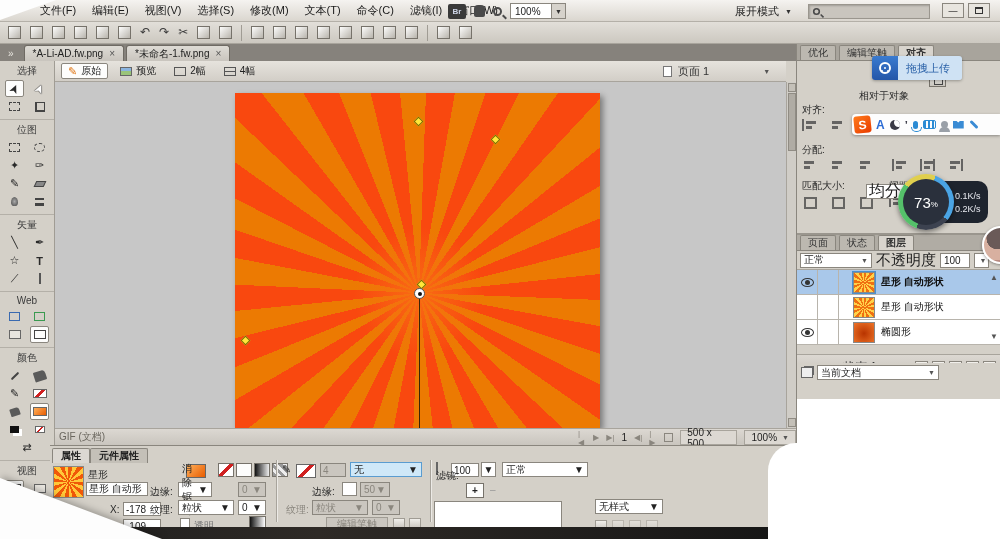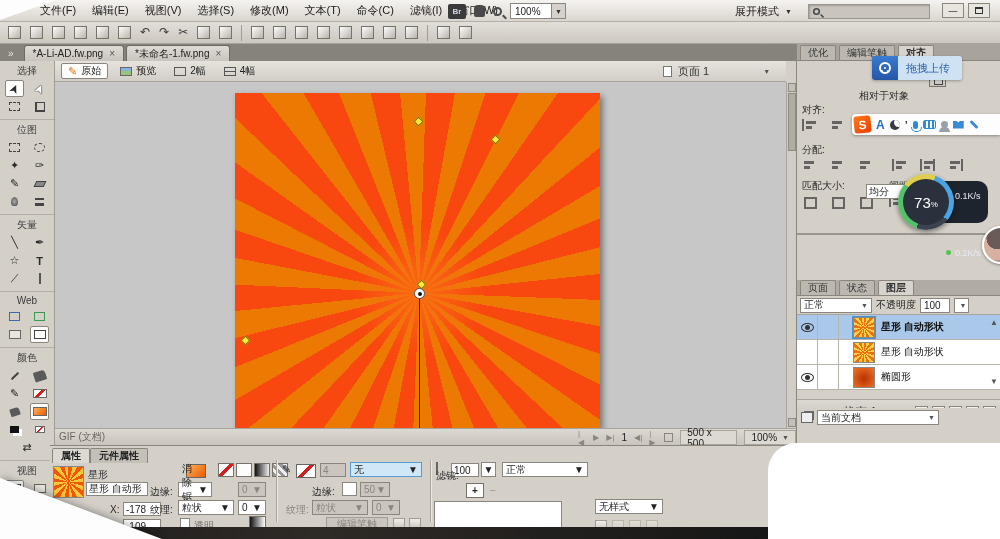--- a/index.html
+++ b/index.html
@@ -112,21 +112,21 @@
   .ai::after { content:""; position:absolute; left:2px; bottom:2px; width:6px; height:3px; background:#4a4a4a; }
   .ai.vl { border-left:2px solid #4a4a4a; }
   .ai.vr { border-right:2px solid #4a4a4a; }
   .ai.sq::before { width:9px; height:8px; background:transparent; border:2px solid #4a4a4a; }
   .ai.sq::after { display:none; }
   .rel-btn { position:absolute; width:17px; height:15px; border:1px solid #76726a; background:linear-gradient(#fdfdfc,#c8c4bc); }
   .rel-btn::after { content:""; position:absolute; left:4px; top:3px; width:7px; height:7px; border:1px solid #444; }
 
   
   .layers { position:relative; height:128px; border-bottom:2px solid #9a968e; }
-  .ltabrow { display:flex; align-items:flex-end; height:16px; background:#b0aca4; border-bottom:1px solid #8a867e;margin-top:45px; }
+  .ltabrow { display:flex; align-items:flex-end; height:16px; background:#b0aca4; border-bottom:1px solid #8a867e; }
   .lrow-ctl { height:19px; display:flex; align-items:center; gap:4px; padding:0 3px; border-bottom:1px solid #a8a49c; }
   .dd { background:#fff; border:1px solid #8a867e; font-size:10px; display:flex; align-items:center; justify-content:space-between;
     padding:0 3px; height:15px; color:#222; }
   .dd .ar { font-size:7px; color:#555; margin-left:3px; }
   .numbox { background:#fff; border:1px solid #8a867e; font-size:10px; display:flex; align-items:center; padding:0 3px; height:15px; }
   .lrow { position:relative; height:25px; border-bottom:1px solid #b8b4ac; background:#fff; display:flex; align-items:center; }
   .lrow.sel { background:#a9c8ea; }
   .lcell { width:21px; height:25px; border-right:1px solid #b8b4ac; display:flex; align-items:center; justify-content:center; }
   .eye { width:13px; height:9px; border:1px solid #333; border-radius:50%; position:relative; }
   .eye::after { content:""; position:absolute; left:3px; top:1px; width:5px; height:5px; border-radius:50%; background:#333; }
@@ -198,30 +198,30 @@
   .sg-mic { width:5px; height:8px; background:#2b8bd4; border-radius:3px; position:relative; }
   .sg-mic::after { content:""; position:absolute; left:-2px; top:6px; width:9px; height:4px; border:1px solid #2b8bd4; border-top:none; border-radius:0 0 5px 5px; }
   .sg-kb { width:13px; height:9px; border:1px solid #2b8bd4; border-radius:2px;
     background:repeating-linear-gradient(90deg,#2b8bd4 0 2px,transparent 2px 4px); }
   .sg-person { width:7px; height:7px; border-radius:50%; background:#9aa0a8; position:relative; }
   .sg-person::after { content:""; position:absolute; left:-2px; top:6px; width:11px; height:5px; border-radius:5px 5px 0 0; background:#9aa0a8; }
   .sg-shirt { width:11px; height:8px; background:#3a8bd4; clip-path:polygon(0 0,30% 0,50% 25%,70% 0,100% 0,100% 100%,0 100%); }
   .sg-wrench { width:10px; height:3px; background:#3a8bd4; border-radius:2px; transform:rotate(45deg); }
   .speed-pill { left:916px; top:181px; width:72px; height:42px; background:#1e242e; border-radius:10px; z-index:61;
     display:flex; flex-direction:column; justify-content:center; gap:3px; padding-left:30px; }
-  .sp-row { display:flex; align-items:center; gap:4px; color:#e8eaf0; font-size:9px;margin-top:44px; }
+  .sp-row { display:flex; align-items:center; gap:4px; color:#e8eaf0; font-size:9px; }
   .sp-dot { width:5px; height:5px; border-radius:50%; }
   .speed-ball { left:898px; top:174px; width:56px; height:56px; border-radius:50%; z-index:62;
     background:conic-gradient(from 200deg,#55c06a 0 110deg,#e0cf4e 110deg 180deg,#4aa4e4 180deg 290deg,#3c4250 290deg 360deg);
     box-shadow:0 2px 5px rgba(0,0,0,.45); display:flex; align-items:center; justify-content:center; }
   .speed-inner { width:46px; height:46px; border-radius:50%; background:#2a303c; display:flex; align-items:center; justify-content:center;
     color:#fff; font-size:15px; }
   .speed-inner .pct { font-size:8px; margin-top:5px; }
   .even-box { left:866px; top:184px; width:40px; height:15px; background:#fff; border:1px solid #8a867e; z-index:59;
-    font-size:10px; display:flex; align-items:center; padding-left:2px; color:#222; }
+    font-size:16px; display:flex; align-items:center; padding-left:2px; color:#222; }
   .avatar { left:982px; top:226px; width:38px; height:38px; border-radius:50%; border:2px solid #fff; z-index:63;
     background:radial-gradient(circle at 40% 30%,#6a5a58 0 35%,#d8b0a0 36% 70%,#b88a80 71%); box-shadow:0 1px 3px rgba(0,0,0,.4); }
 </style>
 </head>
 <body>
 
 <div id="app">
 
   <div class="abs menubar">
     <div class="menu-items">
@@ -538,21 +538,21 @@
       <div class="ltabrow">
         <span class="ptab">页面</span>
         <span class="ptab">状态</span>
         <span class="ptab active">图层</span>
       </div>
       <div class="lrow-ctl">
         <span class="dd" style="width:72px">
           <span>正常</span>
           <span class="ar">▼</span>
         </span>
-        <span style="font-size:10px">不透明度</span>
+        <span style="font-size:15px">不透明度</span>
         <span class="numbox" style="width:30px">100</span>
         <span class="dd" style="width:15px;justify-content:center">
             <span class="ar">▼</span>
           </span>
       </div>
       <div class="lrow sel">
         <span class="lcell">
             <span class="eye"></span>
           </span>
         <span class="lcell"></span>

